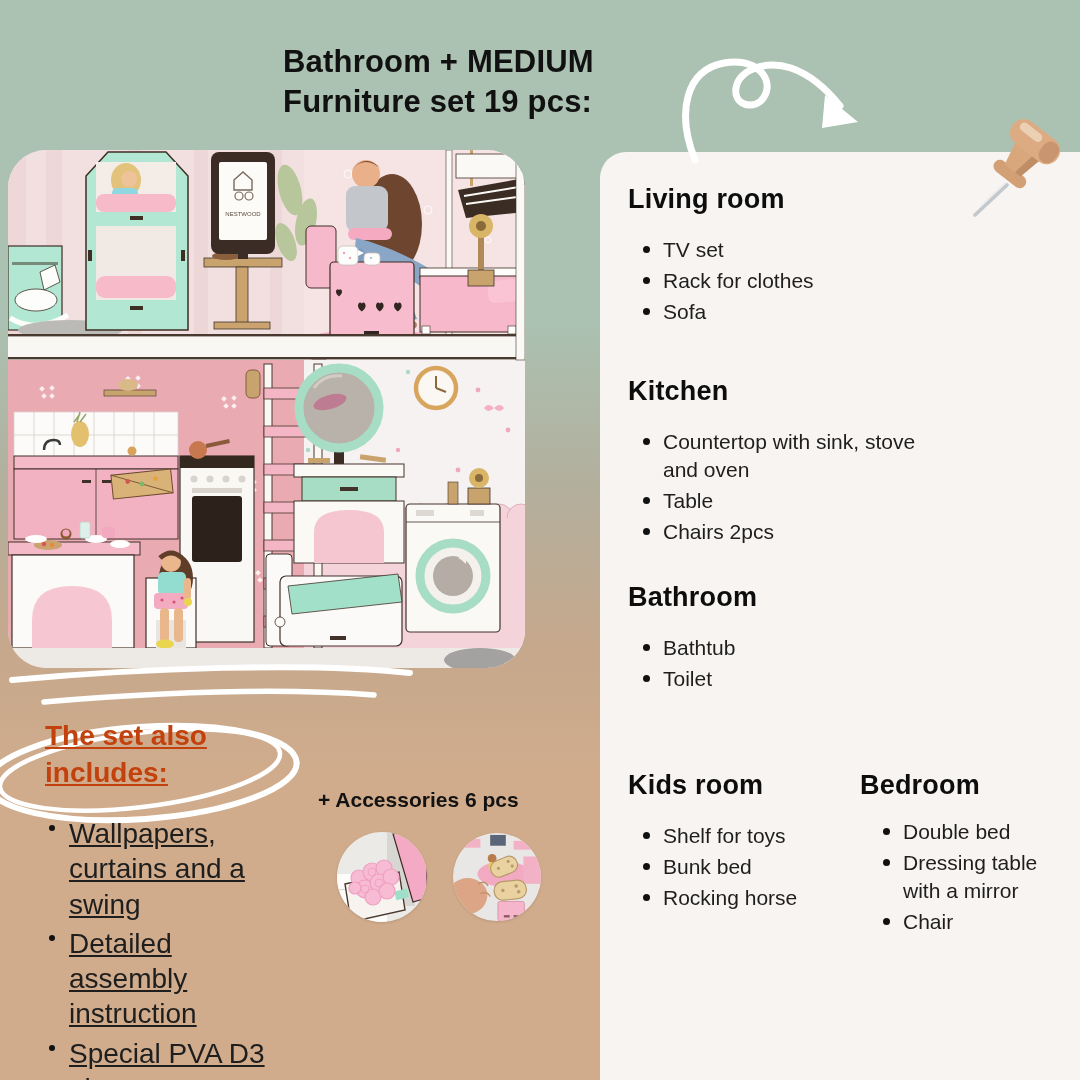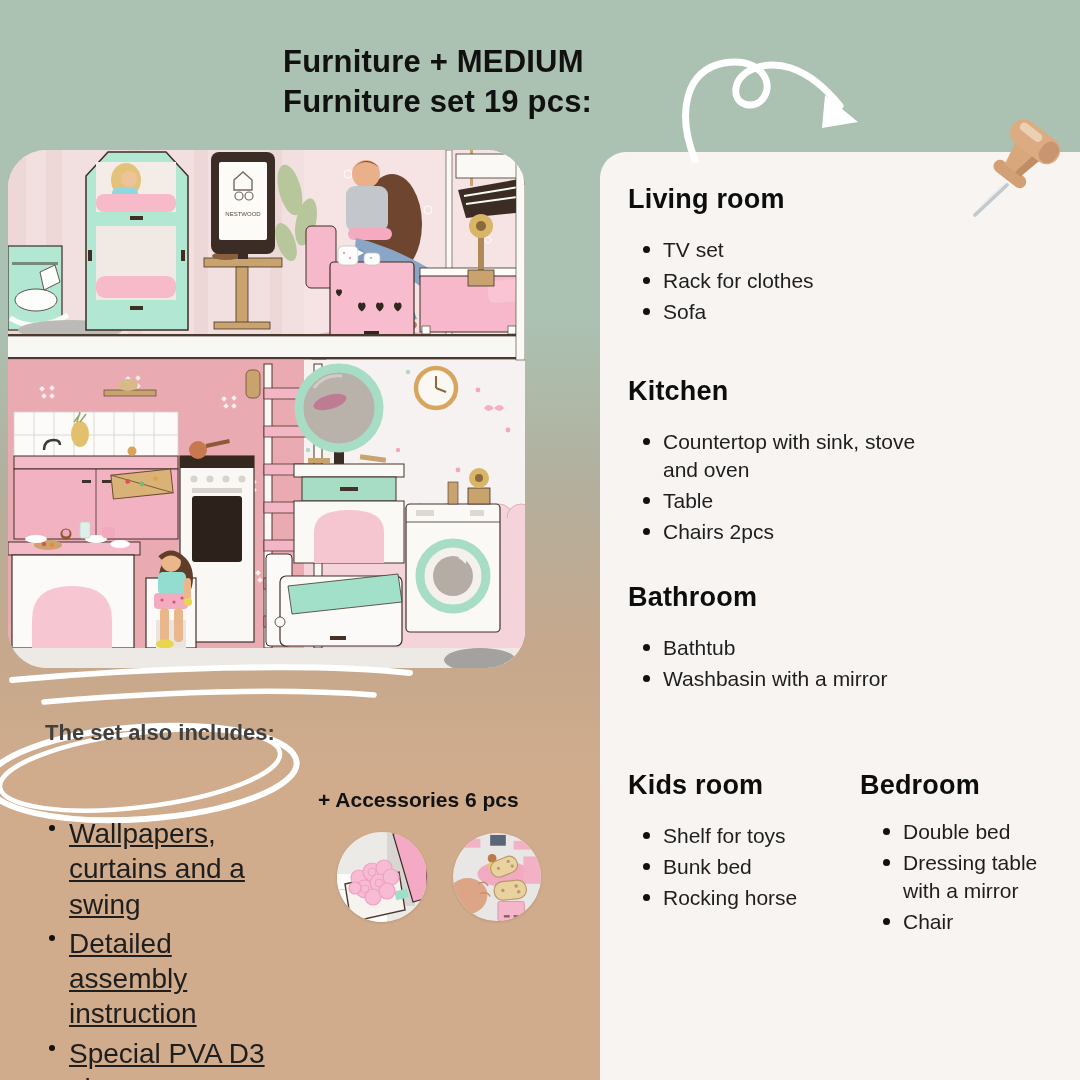--- a/index.html
+++ b/index.html
@@ -35,21 +35,21 @@
     position:relative;padding-left:25px;font-size:21px;color:#1e1e1e;
     line-height:1.33;margin-bottom:3px;
   }
   ul.blist li::before{
     content:"";position:absolute;left:5px;top:10px;width:7px;height:7px;
     border-radius:50%;background:#111;
   }
   
   .includes-heading{
     left:45px;top:718px;width:230px;
-    font-size:22px;font-weight:bold;color:#404040;line-height:1.32;
+    font-size:28px;font-weight:bold;color:#c2410c;line-height:1.32;text-decoration:underline;
   }
   ul.blist.small li{font-size:28px;line-height:1.26;margin-bottom:4px;text-decoration:underline;}
   ul.blist.small li::before{top:9px;width:6px;height:6px;}
   .accessories-label{
     left:318px;top:788px;width:240px;
     font-size:21px;font-weight:bold;color:#121212;
   }
   .circle-photo{
     border-radius:50%;overflow:hidden;
     box-shadow:0 1px 3px rgba(0,0,0,.12);
@@ -57,21 +57,21 @@
   .photo{
     left:8px;top:150px;width:517px;height:518px;border-radius:38px;
     overflow:hidden;background:#f2dfdf;
   }
   svg{display:block;}
 </style>
 </head>
 <body>
 
 <div class="abs title">
-  <div>Furniture + MEDIUM</div>
+  <div>Bathroom + MEDIUM</div>
   <div>Furniture set 19 pcs:</div>
 </div>
 
 <svg class="abs" style="left:672px;top:40px;z-index:5;" width="200" height="130" viewBox="0 0 200 130">
   <path d="M 23,120 C 4,72 14,30 52,23 C 84,17 103,39 92,57 C 84,71 61,66 64,48
            C 67,30 93,20 119,28 C 142,36 157,52 168,66" fill="none" stroke="#ffffff" stroke-width="7" stroke-linecap="round"></path>
   <polygon points="153,55 186,82 150,88" fill="#ffffff"></polygon>
 </svg>
 
 <svg class="abs" style="left:945px;top:115px;z-index:6;" width="135" height="110" viewBox="0 0 135 110">
@@ -428,21 +428,21 @@
   <div class="sec-heading" style="left:28px;top:224px;">Kitchen</div>
   <ul class="blist" style="left:38px;top:276px;width:310px;">
     <li>Countertop with sink, stove and oven</li>
     <li>Table</li>
     <li>Chairs 2pcs</li>
   </ul>
 
   <div class="sec-heading" style="left:28px;top:430px;">Bathroom</div>
   <ul class="blist" style="left:38px;top:482px;width:330px;">
     <li>Bathtub</li>
-    <li>Washbasin with a mirror</li>
+    <li>Toilet</li>
   </ul>
 
   <div class="sec-heading" style="left:28px;top:618px;">Kids room</div>
   <ul class="blist" style="left:38px;top:670px;width:220px;">
     <li>Shelf for toys</li>
     <li>Bunk bed</li>
     <li>Rocking horse</li>
   </ul>
 
   <div class="sec-heading" style="left:260px;top:618px;">Bedroom</div>

